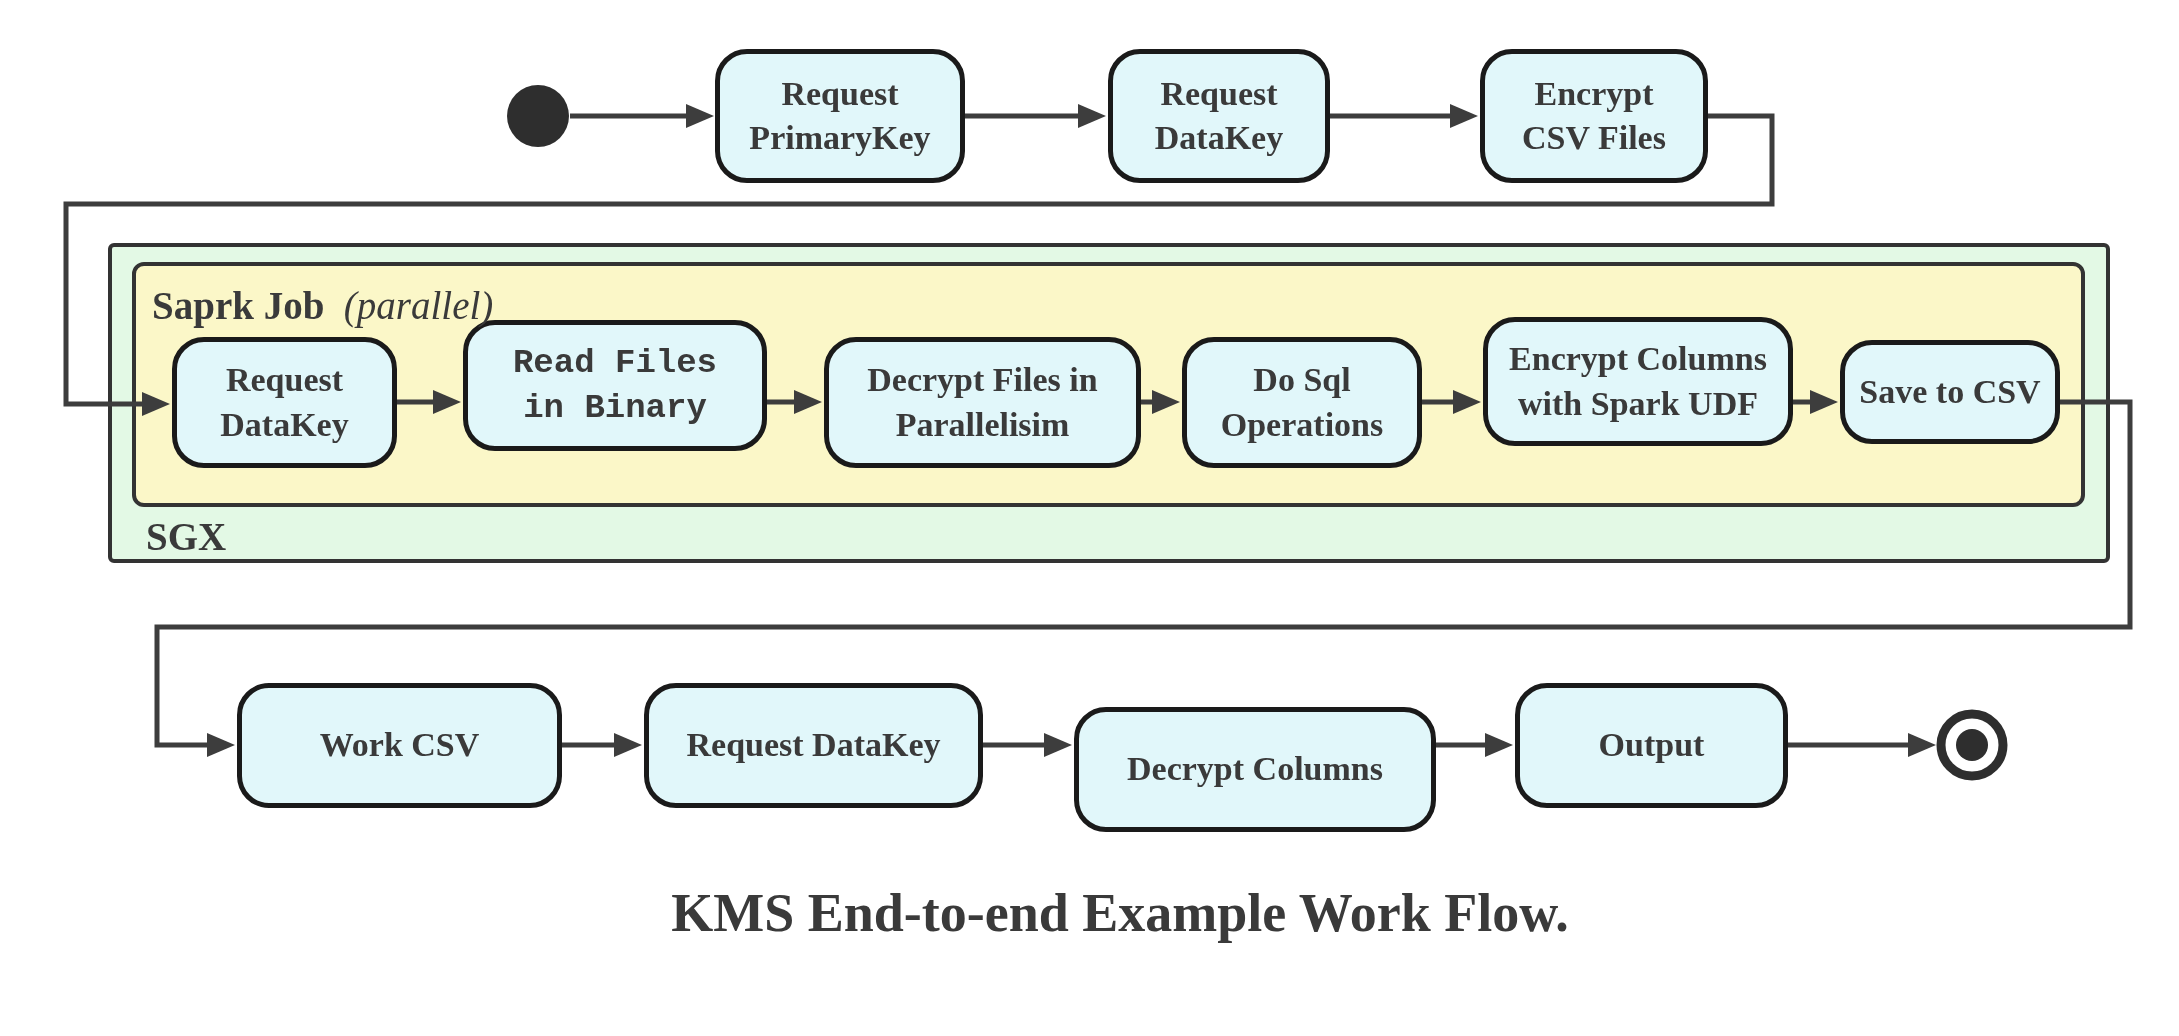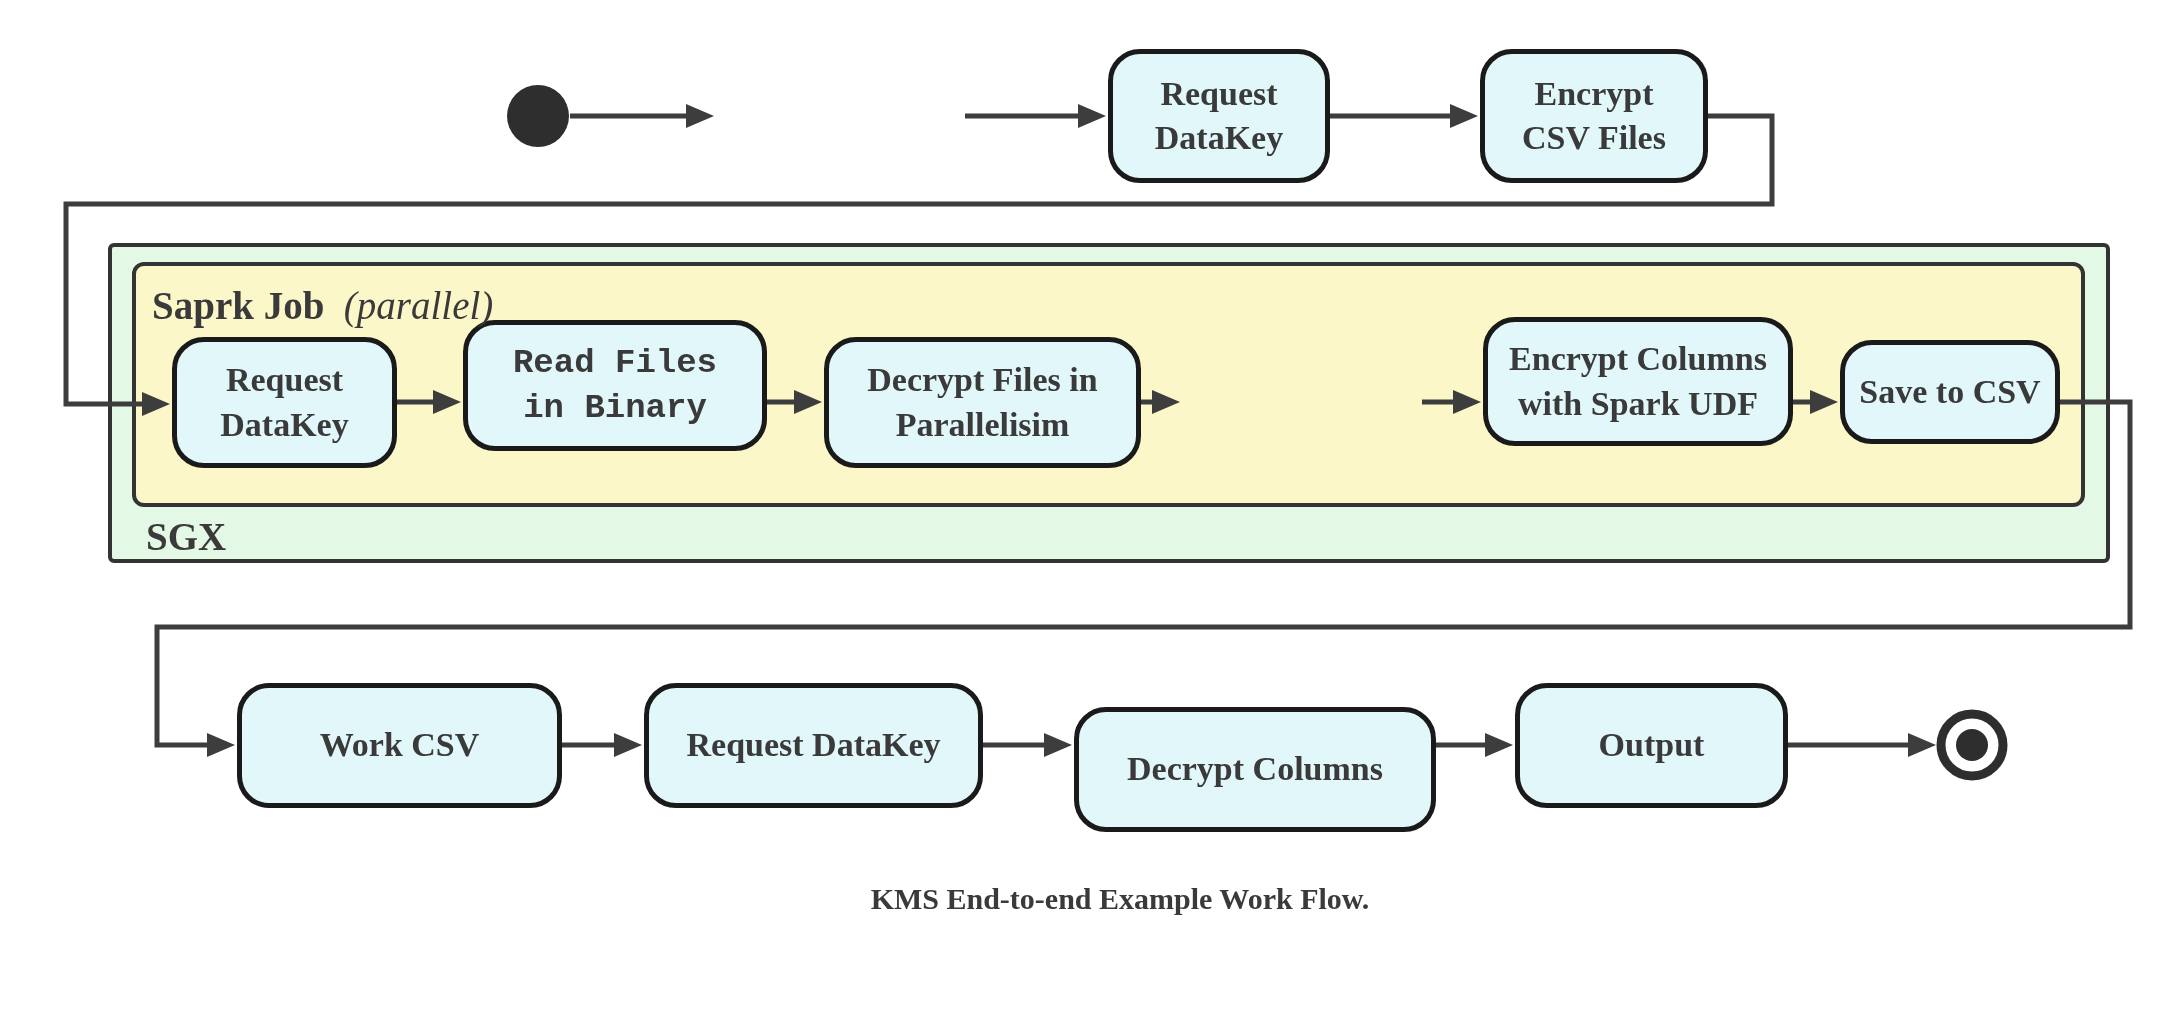--- a/index.html
+++ b/index.html
@@ -37,21 +37,21 @@
   }
   .zone-label{
     position:absolute;z-index:5;
     font-weight:bold;font-size:39px;color:var(--text-color,#3a3a3a);
     white-space:nowrap;
   }
   .zone-label .mode{font-weight:normal;font-style:italic;}
   .caption{
     position:absolute;z-index:5;
     left:1120px;top:882px;transform:translateX(-50%);
-    font-weight:bold;font-size:30px;color:var(--text-color,#3a3a3a);
+    font-weight:bold;font-size:54px;color:var(--text-color,#3a3a3a);
     white-space:nowrap;
   }
 </style>
 </head>
 <body>
 
 <div class="canvas">
 
   <div class="container-box sgx-box"></div>
   <div class="container-box spark-box"></div>
@@ -93,26 +93,28 @@
       <polygon points="642,745 614,733 614,757"></polygon>
       <polygon points="1072,745 1044,733 1044,757"></polygon>
       <polygon points="1513,745 1485,733 1485,757"></polygon>
       <polygon points="1936,745 1908,733 1908,757"></polygon>
     </g>
     <circle cx="538" cy="116" r="31" fill="#2e2e2e"></circle>
     <circle cx="1972" cy="745" r="31" fill="#ffffff" stroke="#2e2e2e" stroke-width="9"></circle>
     <circle cx="1972" cy="745" r="16" fill="#2e2e2e"></circle>
   </svg>
 
+  <div class="node" style="left:715px;top:49px;width:250px;height:134px;">Request PrimaryKey</div>
   <div class="node" style="left:1108px;top:49px;width:222px;height:134px;">Request DataKey</div>
   <div class="node" style="left:1480px;top:49px;width:228px;height:134px;">Encrypt CSV Files</div>
 
   <div class="node" style="left:172px;top:337px;width:225px;height:131px;">Request DataKey</div>
   <div class="node" style="left:463px;top:320px;width:304px;height:131px;font-family:Liberation Mono, monospace;">Read Files in Binary</div>
   <div class="node" style="left:824px;top:337px;width:317px;height:131px;">Decrypt Files in Parallelisim</div>
+  <div class="node" style="left:1182px;top:337px;width:240px;height:131px;">Do Sql Operations</div>
   <div class="node" style="left:1483px;top:317px;width:310px;height:129px;">Encrypt Columns with Spark UDF</div>
   <div class="node" style="left:1840px;top:340px;width:220px;height:104px;padding:4px 8px;">Save to CSV</div>
 
   <div class="node" style="left:237px;top:683px;width:325px;height:125px;">Work CSV</div>
   <div class="node" style="left:644px;top:683px;width:339px;height:125px;">Request DataKey</div>
   <div class="node" style="left:1074px;top:683px;width:362px;height:125px;margin-top:24px;">Decrypt Columns</div>
   <div class="node" style="left:1515px;top:683px;width:273px;height:125px;">Output</div>
 
   <div class="caption">KMS End-to-end Example Work Flow.</div>
 

